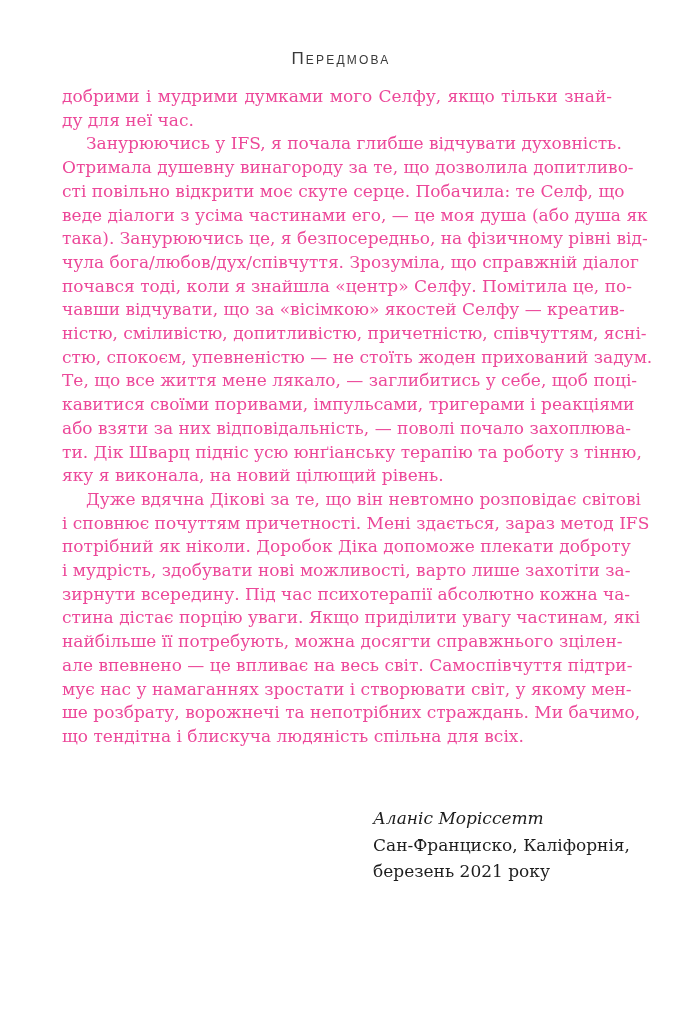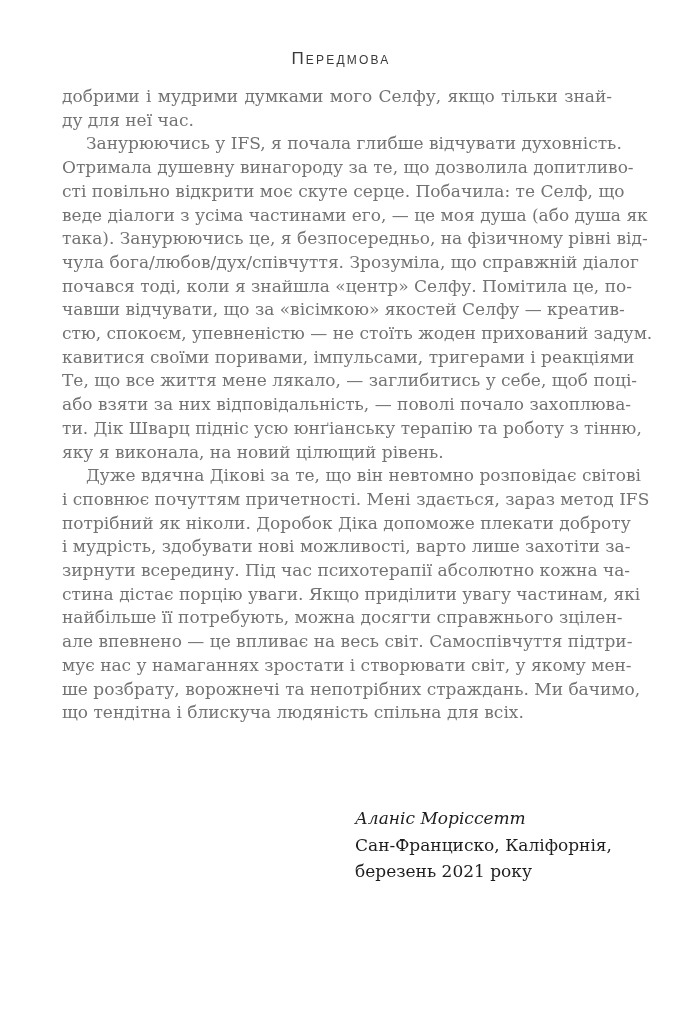--- a/index.html
+++ b/index.html
@@ -27,36 +27,36 @@
     color: #3a3a3a;
   }
   .body-text {
     position: absolute;
     left: 62px;
     top: 85px;
     width: 550px;
     font-family: "DejaVu Serif", "Liberation Serif", serif;
     font-size: 17px;
     line-height: 23.7px;
-    color: #737373;
+    color: #ec4899;
   }
   .line {
     text-align: justify;
     text-align-last: justify;
     white-space: nowrap;
   }
   .line.last {
     text-align-last: left;
   }
   .para.indent .line:first-child {
     text-indent: 24px;
   }
   .signature {
     position: absolute;
-    left: 355px;
+    left: 373px;
     top: 805px;
     font-family: "DejaVu Serif", "Liberation Serif", serif;
     font-size: 17px;
     line-height: 26.5px;
     color: #1d1d1d;
   }
   .signature .name {
     font-style: italic;
   }
 </style>
@@ -74,23 +74,24 @@
       </div>
       <div class="para indent">
         <div class="line">Занурюючись у IFS, я почала глибше відчувати духовність.</div>
         <div class="line">Отримала душевну винагороду за те, що дозволила допитливо-</div>
         <div class="line">сті повільно відкрити моє скуте серце. Побачила: те Селф, що</div>
         <div class="line">веде діалоги з усіма частинами его, — це моя душа (або душа як</div>
         <div class="line">така). Занурюючись це, я безпосередньо, на фізичному рівні від-</div>
         <div class="line">чула бога/любов/дух/співчуття. Зрозуміла, що справжній діалог</div>
         <div class="line">почався тоді, коли я знайшла «центр» Селфу. Помітила це, по-</div>
         <div class="line">чавши відчувати, що за «вісімкою» якостей Селфу — креатив-</div>
+        <div class="line">ністю, сміливістю, допитливістю, причетністю, співчуттям, ясні-</div>
         <div class="line">стю, спокоєм, упевненістю — не стоїть жоден прихований задум.</div>
+        <div class="line">Те, що все життя мене лякало, — заглибитись у себе, щоб поці-</div>
         <div class="line">кавитися своїми поривами, імпульсами, тригерами і реакціями</div>
-        <div class="line">Те, що все життя мене лякало, — заглибитись у себе, щоб поці-</div>
         <div class="line">або взяти за них відповідальність, — поволі почало захоплюва-</div>
         <div class="line">ти. Дік Шварц підніс усю юнґіанську терапію та роботу з тінню,</div>
         <div class="line last">яку я виконала, на новий цілющий рівень.</div>
       </div>
       <div class="para indent">
         <div class="line">Дуже вдячна Дікові за те, що він невтомно розповідає світові</div>
         <div class="line">і сповнює почуттям причетності. Мені здається, зараз метод IFS</div>
         <div class="line">потрібний як ніколи. Доробок Діка допоможе плекати доброту</div>
         <div class="line">і мудрість, здобувати нові можливості, варто лише захотіти за-</div>
         <div class="line">зирнути всередину. Під час психотерапії абсолютно кожна ча-</div>

